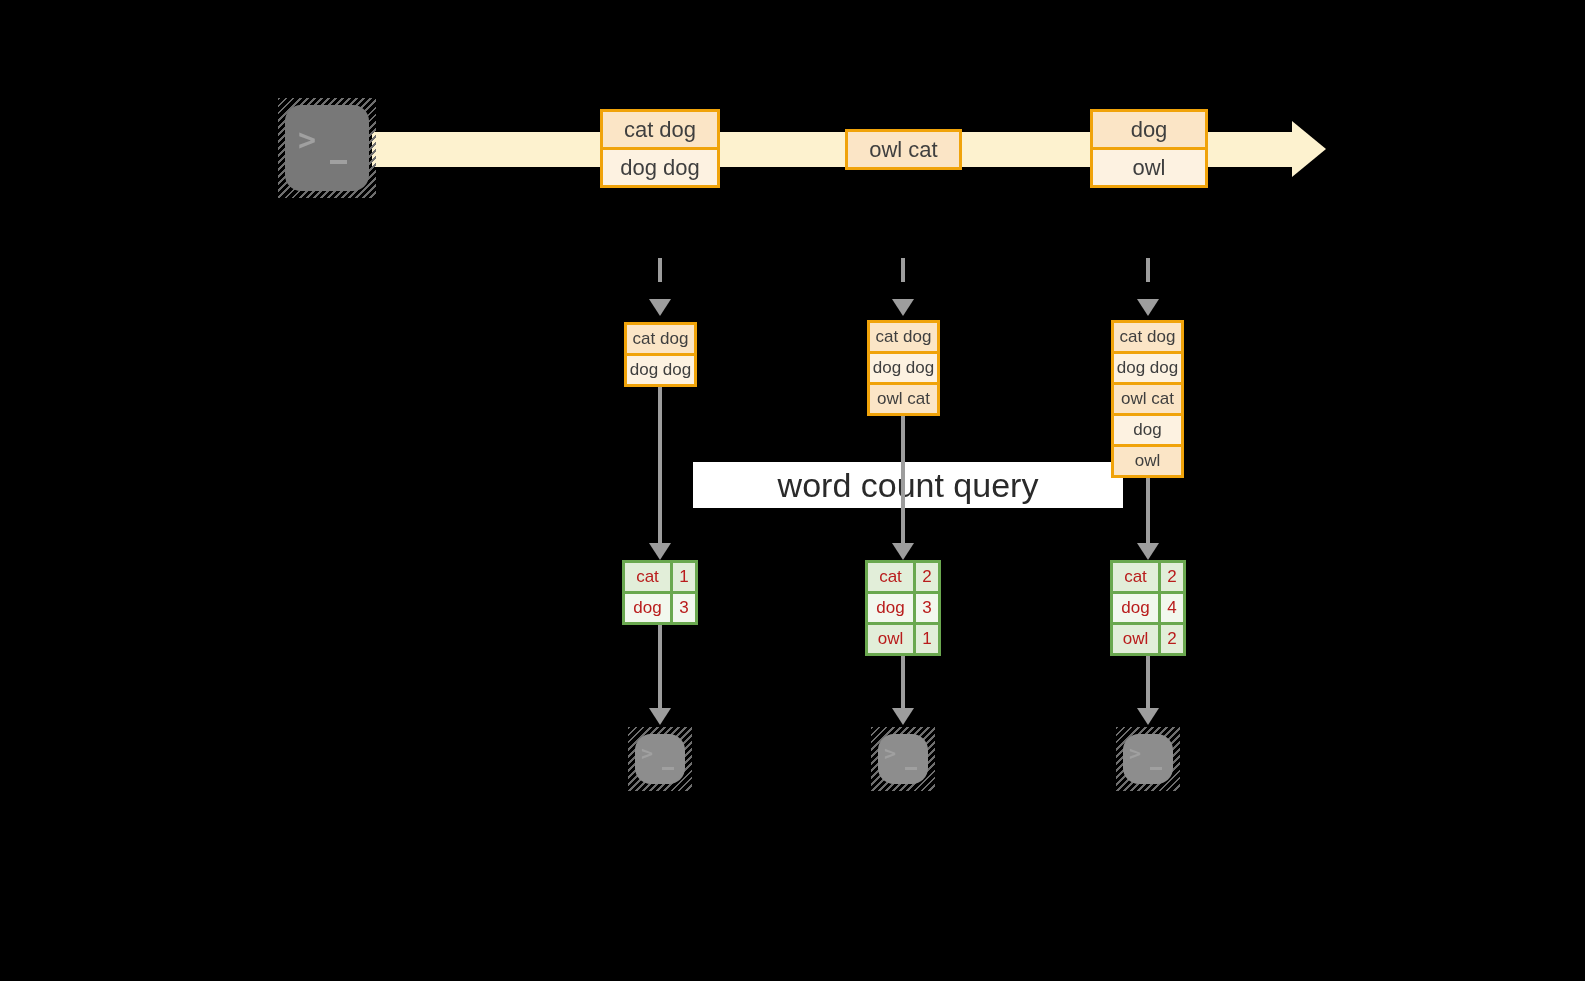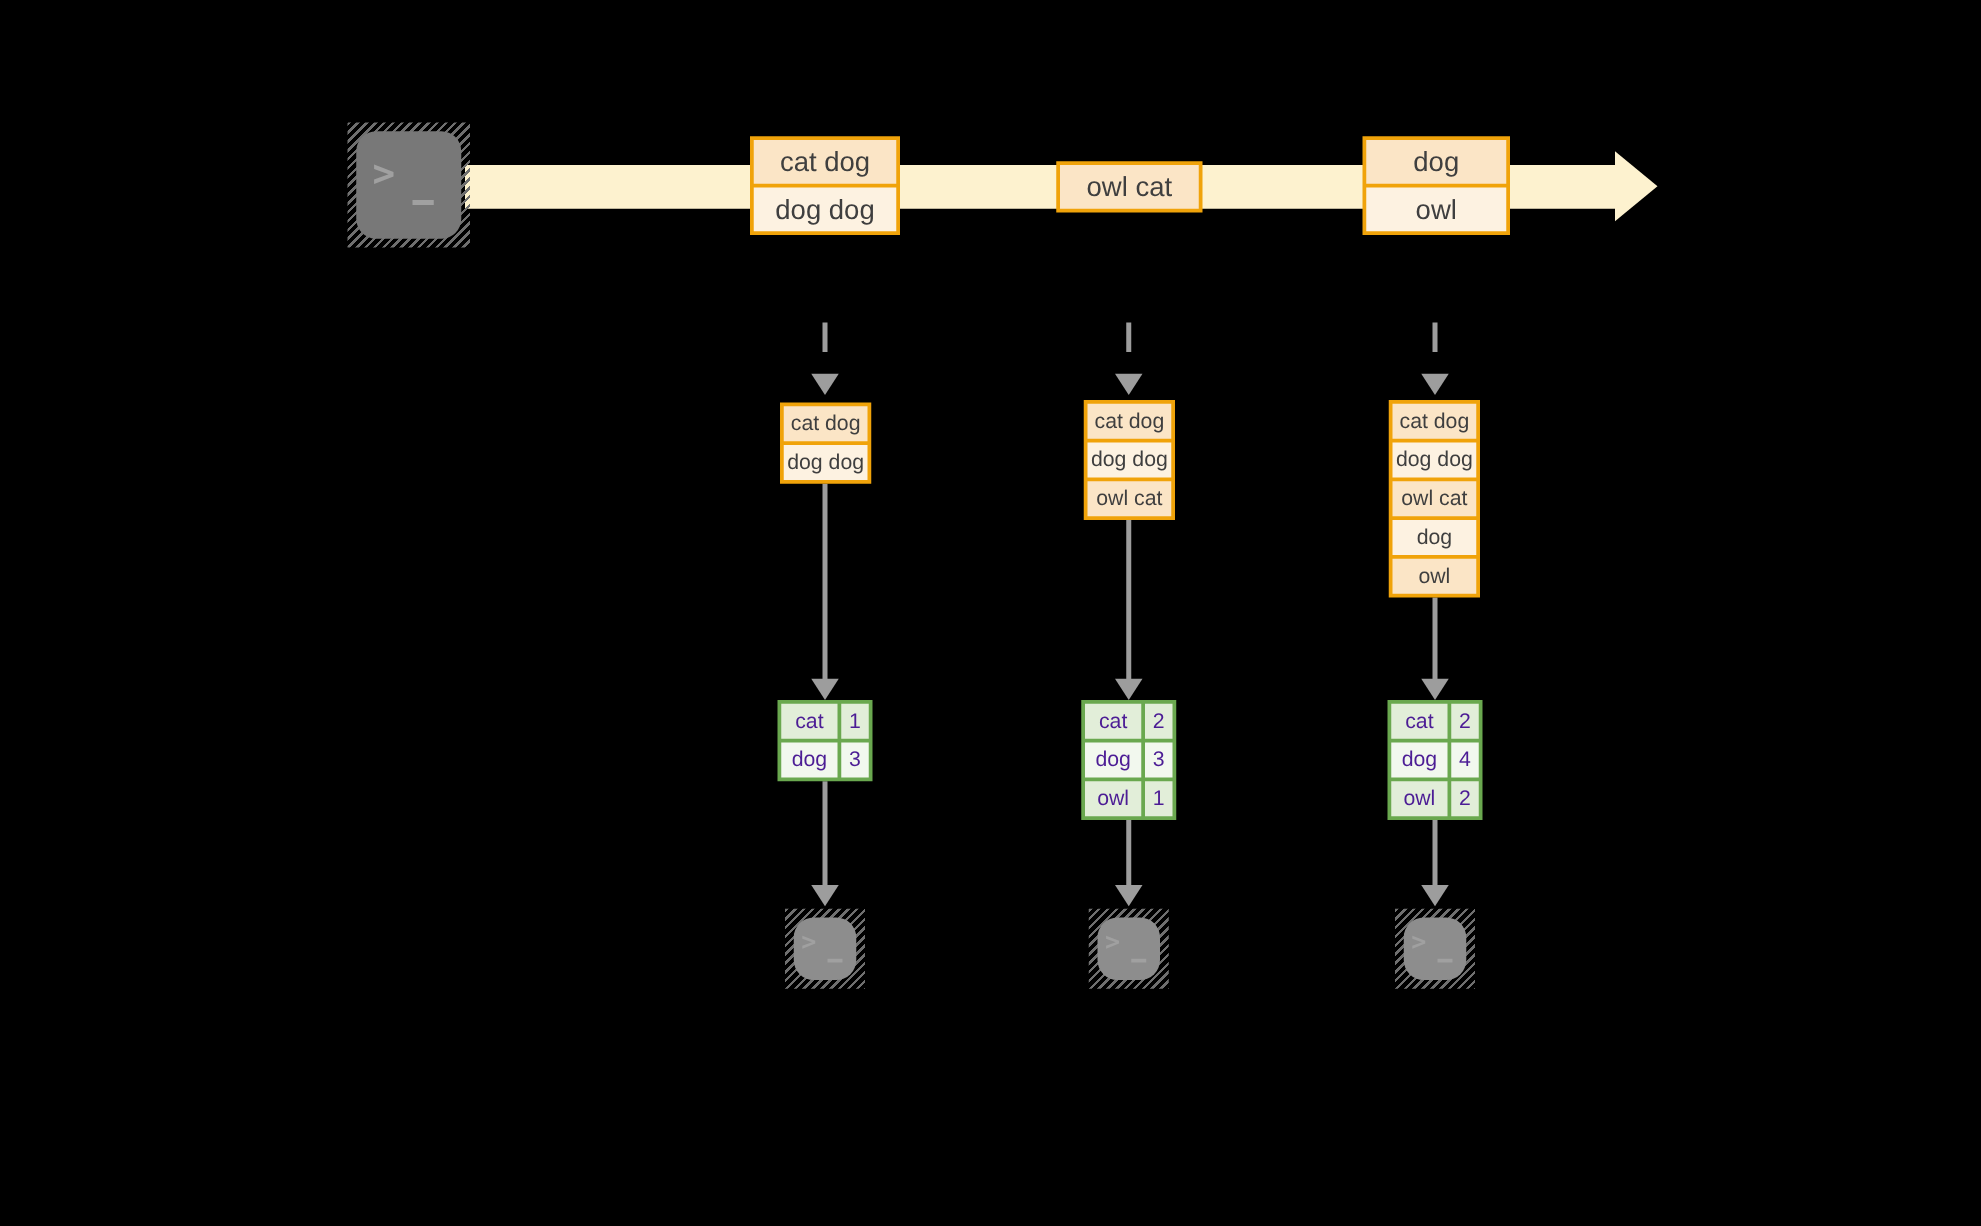--- a/index.html
+++ b/index.html
@@ -22,21 +22,21 @@
   .obox{position:absolute;z-index:3;box-sizing:border-box;background:#f0a30a;
     padding:3px;display:flex;flex-direction:column;gap:3px;}
   .ocell{background:#fbe5c6;display:flex;align-items:center;justify-content:center;color:#3f3f3f;}
   .ocell:nth-child(even){background:#fdf2e1;}
   .ocell.big{height:35px;font-size:22px;}
   .ocell.small{height:28px;font-size:17px;}
   
   .gtable{position:absolute;z-index:3;background:#6aa84f;padding:3px;display:flex;flex-direction:column;gap:3px;}
   .g-row{display:grid;grid-template-columns:45px 22px;gap:3px;}
   .g-cell{height:28px;background:#e2eed9;display:flex;align-items:center;justify-content:center;
-    font-size:17px;color:#4c1d95;}
+    font-size:17px;color:#b91c1c;}
   .g-row:nth-child(even) .g-cell{background:#f2f8ee;}
   
   .vline{position:absolute;width:4px;background:#9d9d9d;z-index:2;}
   .vdash{position:absolute;width:4px;z-index:2;
     background:repeating-linear-gradient(to bottom,#9d9d9d 0 24px,rgba(0,0,0,0) 24px 38px);}
   .ahead{position:absolute;width:0;height:0;z-index:2;
     border-left:11px solid transparent;border-right:11px solid transparent;border-top:17px solid #9d9d9d;}
   
   .query-label{position:absolute;left:693px;top:462px;width:430px;height:46px;background:#ffffff;z-index:1;
     display:flex;align-items:center;justify-content:center;font-size:34px;color:#2a2a2a;}
@@ -84,20 +84,21 @@
     <div class="ocell small">owl cat</div>
   </div>
   <div class="obox" style="left:1111px;top:320px;width:73px;">
     <div class="ocell small">cat dog</div>
     <div class="ocell small">dog dog</div>
     <div class="ocell small">owl cat</div>
     <div class="ocell small">dog</div>
     <div class="ocell small">owl</div>
   </div>
 
+  <div class="query-label">word count query</div>
 
   <div class="vline" style="left:658px;top:387px;height:158px;"></div>
   <div class="ahead" style="left:649px;top:543px;"></div>
   <div class="vline" style="left:901px;top:416px;height:129px;"></div>
   <div class="ahead" style="left:892px;top:543px;"></div>
   <div class="vline" style="left:1146px;top:478px;height:67px;"></div>
   <div class="ahead" style="left:1137px;top:543px;"></div>
 
   <div class="gtable" style="left:622px;top:560px;">
     <div class="g-row">

